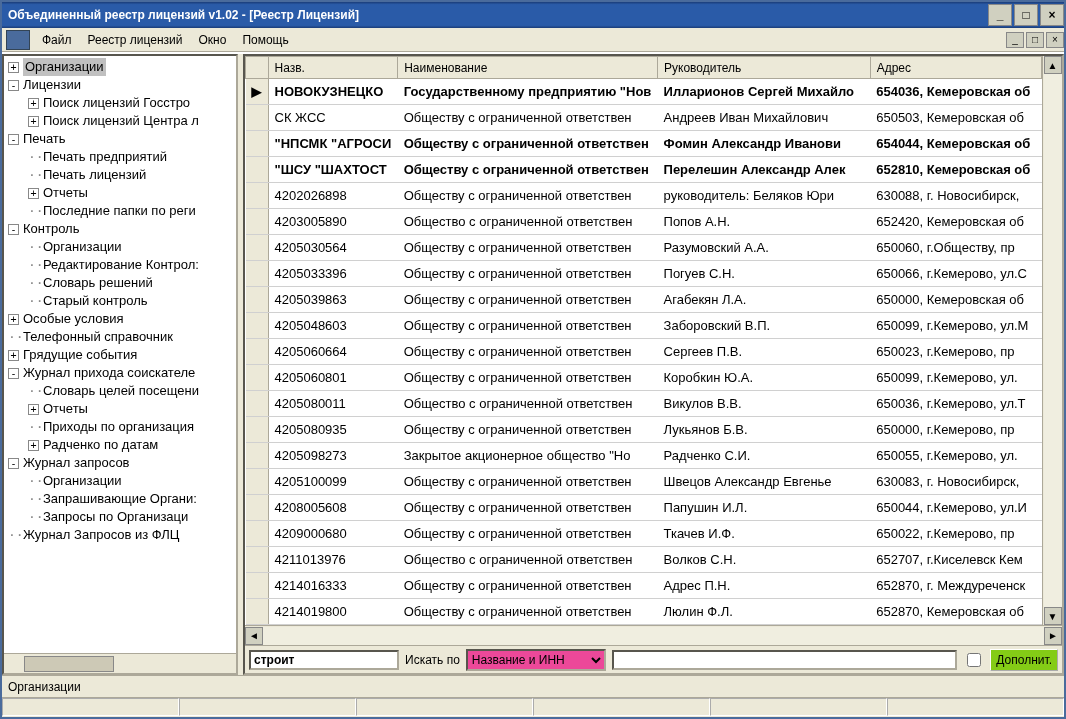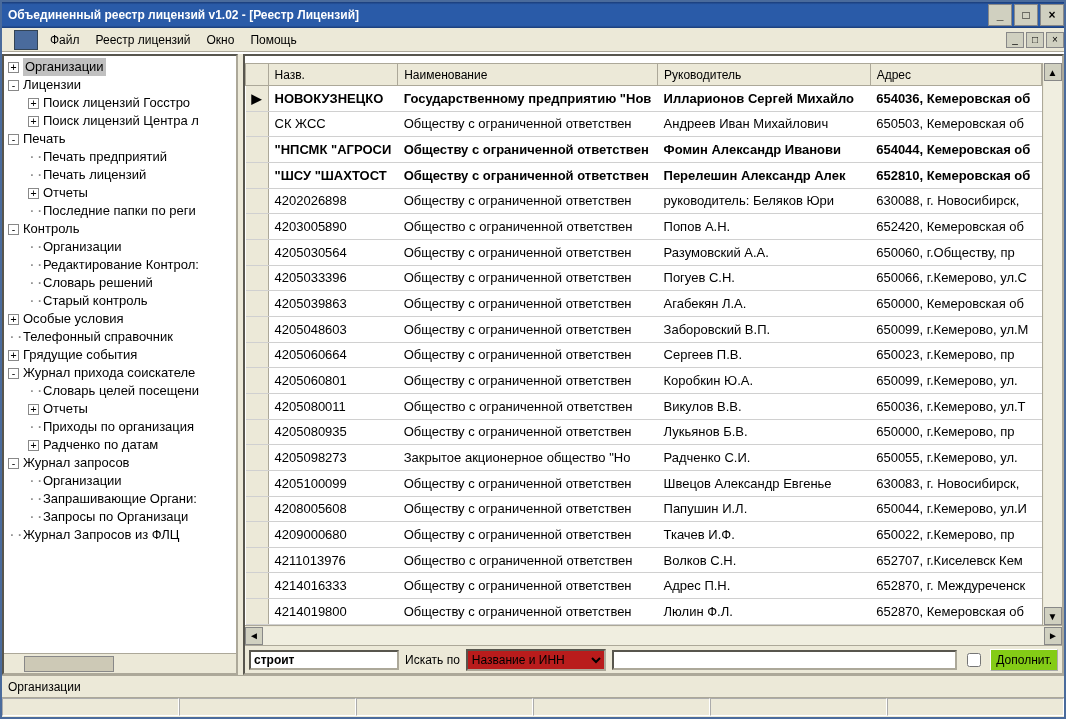--- a/index.html
+++ b/index.html
@@ -1,56 +1,56 @@
 <!DOCTYPE html>
 <html><head>
 <meta charset="utf-8">
 <style>
 * { box-sizing: border-box; }
 html, body { margin: 0; padding: 0; font-family: Tahoma, Arial, sans-serif; font-size: 12px; color: #000; background: #fff; }
 .window { width: 1066px; height: 719px; border: 2px solid #4a6b9c; background: #ece9d8; display: flex; flex-direction: column; position: relative; }
 .titlebar { height: 26px; background: linear-gradient(to bottom,#1a3c78,#2a5ba8 10%,#2a5ba8 90%,#1a3c78); color: #fff; display: flex; align-items: center; padding-left: 6px; font-weight: bold; }
 .titlebar .spacer { flex: 1; }
 .titlebar .tb-btn { width: 24px; height: 22px; margin-left: 2px; background: #d0d0c0; border: 1px solid #888; display: flex; align-items: center; justify-content: center; color: #000; font-size: 12px; cursor: pointer; }
-.menubar { height: 24px; background: #ece9d8; display: flex; align-items: center; padding-left: 12px; border-bottom: 1px solid #aca899; }
+.menubar { height: 24px; background: #ece9d8; display: flex; align-items: center; padding-left: 4px; border-bottom: 1px solid #aca899; }
 .menubar .mi-icon { width: 24px; height: 20px; margin-right: 4px; background: #4a6b9c; border: 1px solid #345; }
 .menubar .mitem { padding: 2px 8px; cursor: pointer; }
 .menubar .mdi-btn { width: 18px; height: 16px; margin-left: 2px; background: #d0d0c0; border: 1px solid #888; display: flex; align-items: center; justify-content: center; color: #000; font-size: 10px; cursor: pointer; }
 .workspace { flex: 1; display: flex; border-top: 2px solid #fff; overflow: hidden; }
 .tree-pane { width: 236px; background: #fff; border: 2px inset #aca899; display: flex; flex-direction: column; margin: 0 0 0 0; }
 .tree-body { flex: 1; overflow: hidden; font-size: 13px; padding: 2px 0 0 4px; line-height: 18px; }
 .tree-body .node { white-space: nowrap; display: flex; align-items: center; height: 18px; }
 .tree-body .exp { width: 11px; height: 11px; border: 1px solid #888; background: #fff; display: inline-flex; align-items: center; justify-content: center; font-family: monospace; font-size: 10px; line-height: 9px; margin-right: 4px; cursor: pointer; }
 .tree-body .dot { display:inline-block; width:11px; margin-right:4px; color:#888; font-family:monospace; }
 .tree-body .sel { background: #c0c0c0; padding: 0 2px; }
 .tree-pane .hscroll { height: 20px; background: #ece9d8; border-top: 1px solid #aca899; display: flex; }
 .tree-pane .hscroll .thumb { width: 90px; height: 16px; margin: 2px 0 0 20px; background: #cdc9b6; border: 1px solid #888; }
 .splitter { width: 5px; background: #ece9d8; cursor: col-resize; }
 .grid-pane { flex: 1; display: flex; flex-direction: column; background: #fff; border: 2px inset #aca899; }
-.grid-wrap { flex: 1; display: flex; overflow: hidden; margin-top: 7px; }
+.grid-wrap { flex: 1; display: flex; overflow: hidden; }
 .grid-table { border-collapse: collapse; flex: 1; }
 .grid-table th { background: #ece9d8; border: 1px solid #aca899; font-weight: normal; text-align: left; padding: 2px 6px; height: 22px; white-space: nowrap; overflow: hidden; }
 .grid-table td { border-bottom: 1px solid #d0d0d0; padding: 2px 6px; height: 23px; white-space: nowrap; overflow: hidden; font-size: 13px; }
 .grid-table tbody tr:first-child td { font-weight: bold; }
 .grid-table tbody tr:nth-child(3) td,
 .grid-table tbody tr:nth-child(4) td { font-weight: bold; }
 .col-ind { width: 20px; background: #ece9d8; border-right: 1px solid #aca899; text-align: center; }
 .col-nazv { width: 130px; max-width:130px; }
 .col-naim { width: 260px; max-width:260px; }
 .col-ruk { width: 220px; max-width:220px; }
 .col-adr { width: 175px; max-width:175px; }
 .vscroll { width: 20px; background: #ece9d8; border-left: 1px solid #aca899; display:flex; flex-direction:column; align-items:center; }
 .vscroll .btn { width:18px; height:18px; background:#d0d0c0; border:1px solid #888; display:flex; align-items:center; justify-content:center; font-size:10px; cursor:pointer; }
 .vscroll .track { flex:1; width:18px; background:#f0eee0; }
 .grid-hscroll { height: 20px; background: #ece9d8; border-top: 1px solid #aca899; display:flex; align-items:center; }
 .grid-hscroll .btn { width:18px; height:18px; background:#d0d0c0; border:1px solid #888; display:flex; align-items:center; justify-content:center; font-size:10px; cursor:pointer; }
 .grid-hscroll .track { flex:1; height:18px; background:#f0eee0; }
 .searchbar { height: 28px; background: #ece9d8; border-top: 1px solid #aca899; display: flex; align-items: center; padding: 0 4px; gap: 6px; }
 .searchbar input[type=text] { height: 20px; border: 2px inset #aca899; background: #fff; font: inherit; padding: 0 3px; }
-.searchbar select { height: 22px; border: 2px inset #aca899; background: #b91c1c; font: inherit; }
+.searchbar select { height: 22px; border: 2px inset #aca899; background: #ec4899; font: inherit; }
 .searchbar .chk { width:14px; height:14px; }
 .searchbar button { height: 22px; border: 1px outset #fff; background: #84cc16; font: inherit; padding: 0 5px; cursor: pointer; }
 .statusbar { height: 22px; background: #ece9d8; border-top: 1px solid #aca899; display: flex; align-items: center; padding-left: 6px; }
 .statusbar2 { height: 20px; background: #ece9d8; border-top: 1px solid #aca899; display: flex; }
 .statusbar2 .cell { border:1px inset #fff; flex:1; height:18px; }
 </style>
 </head>
 <body>
 
 <div class="window">

